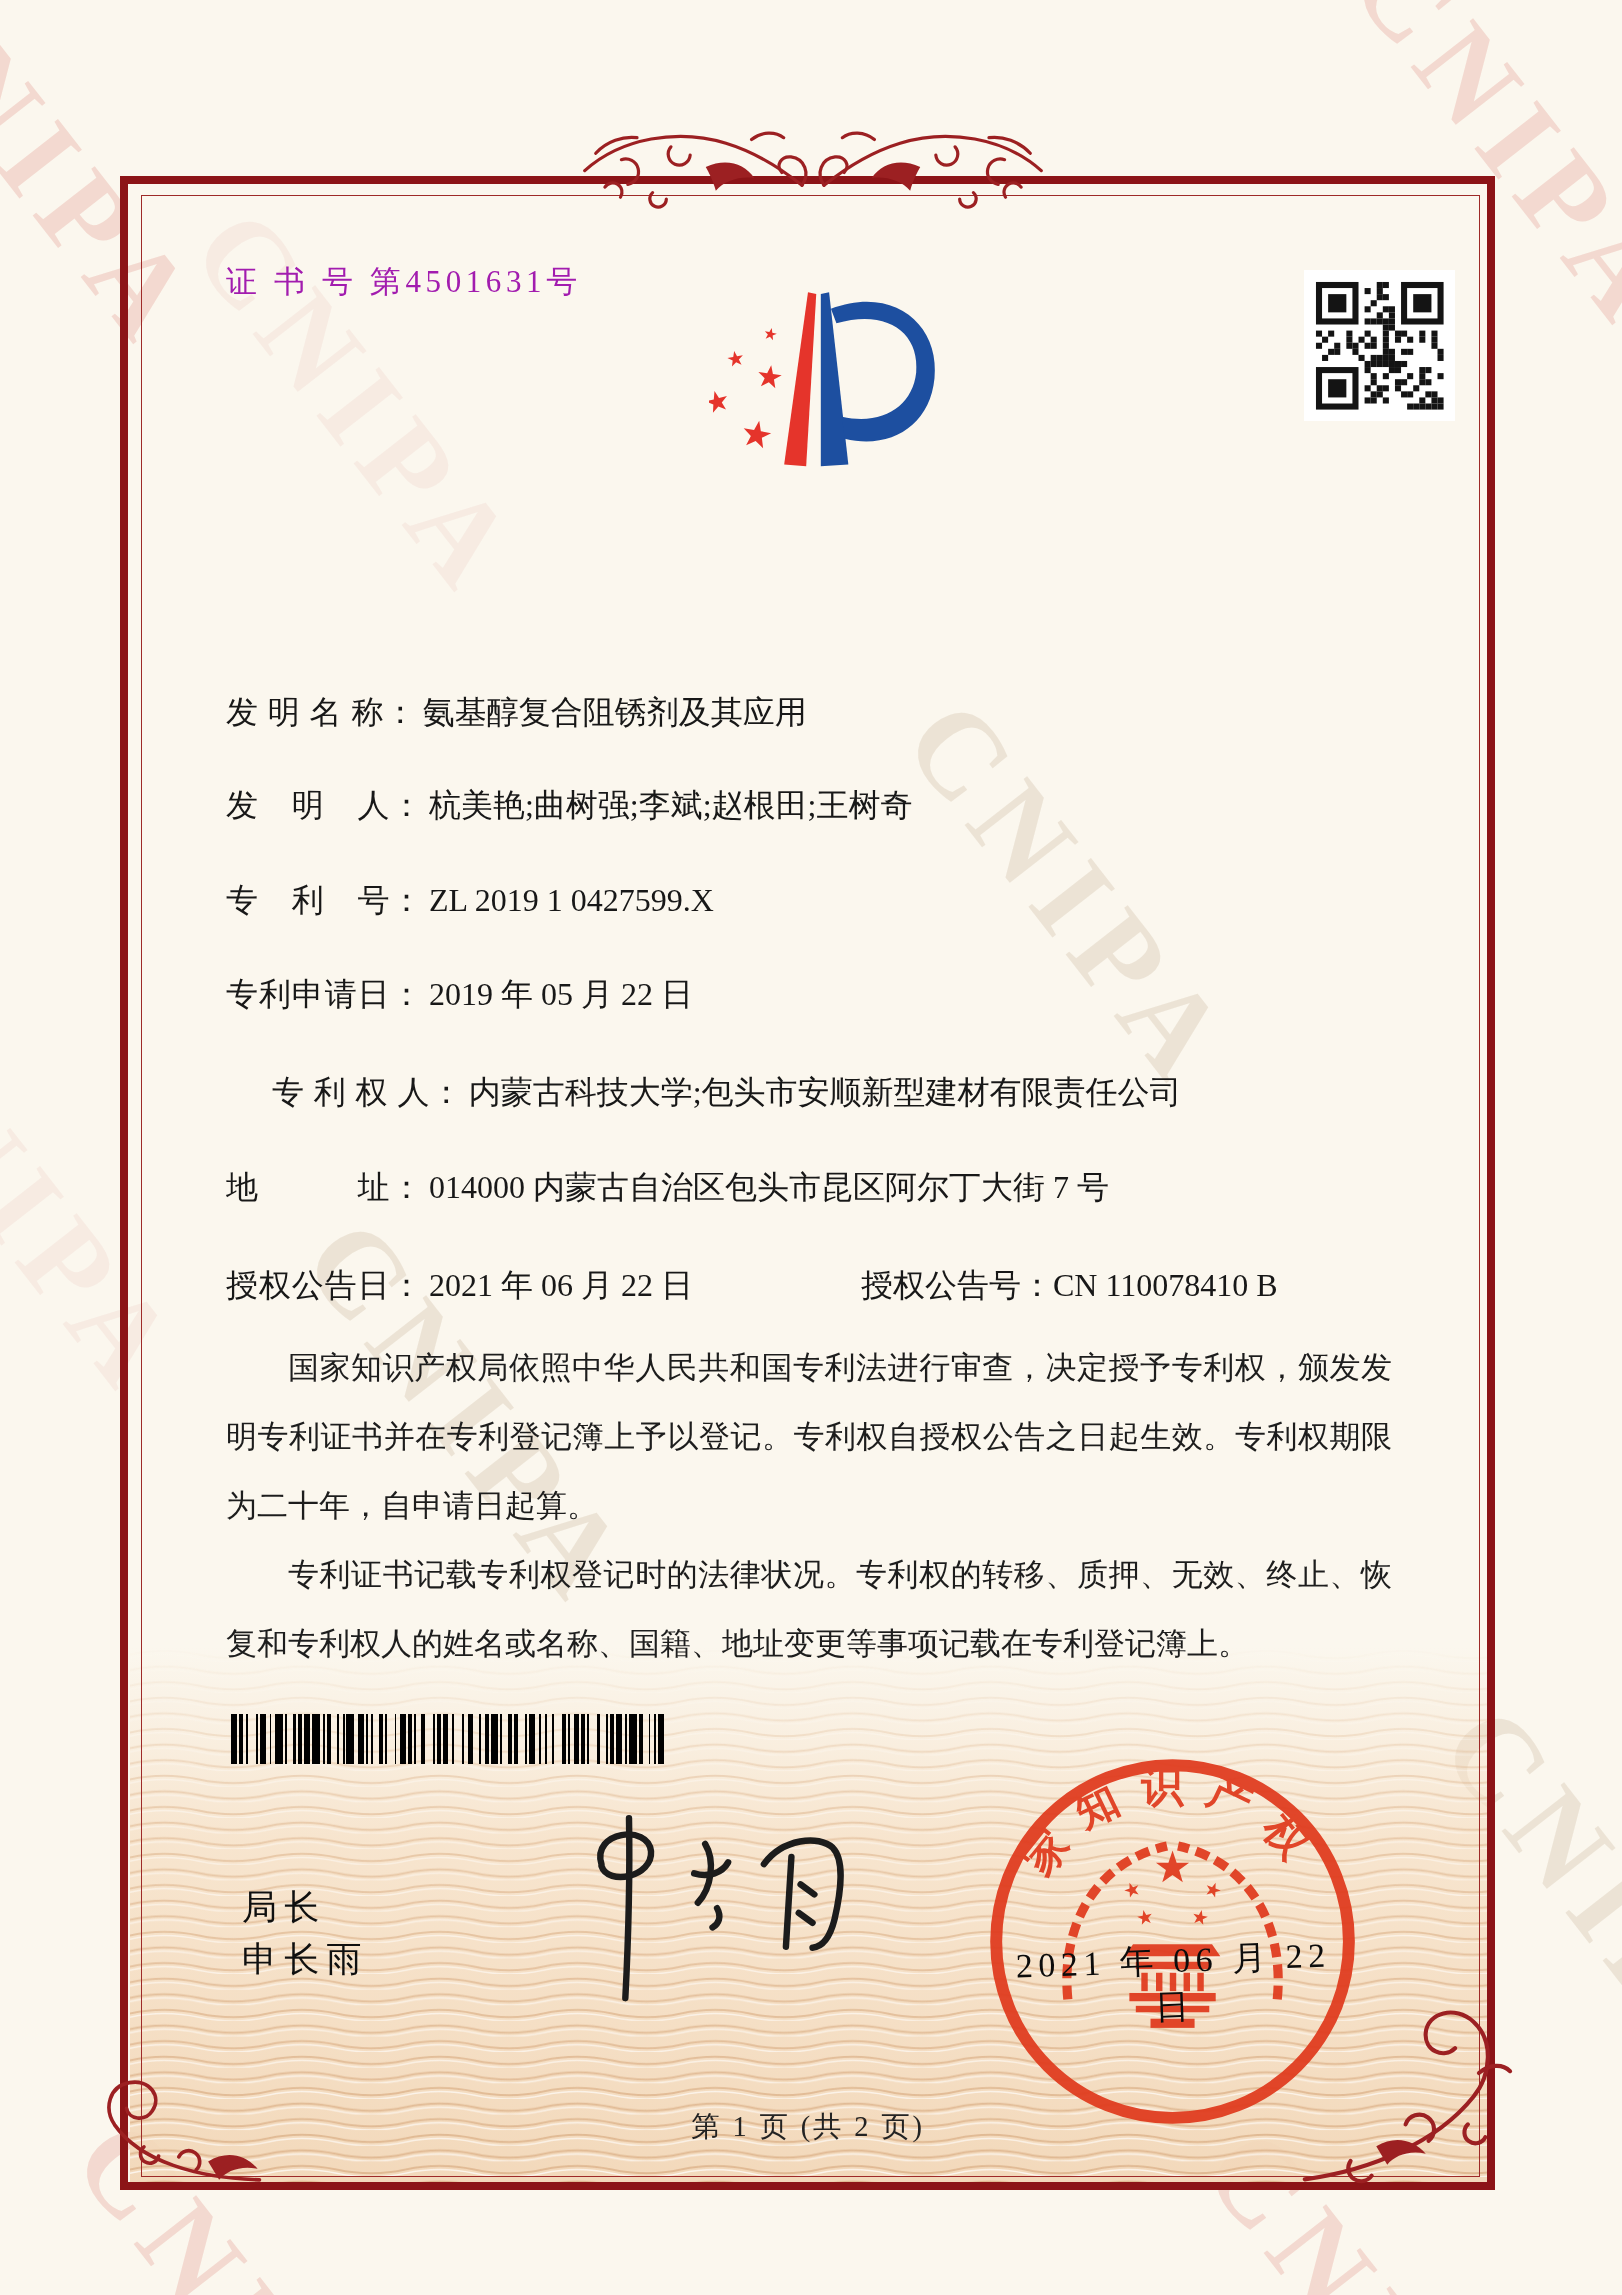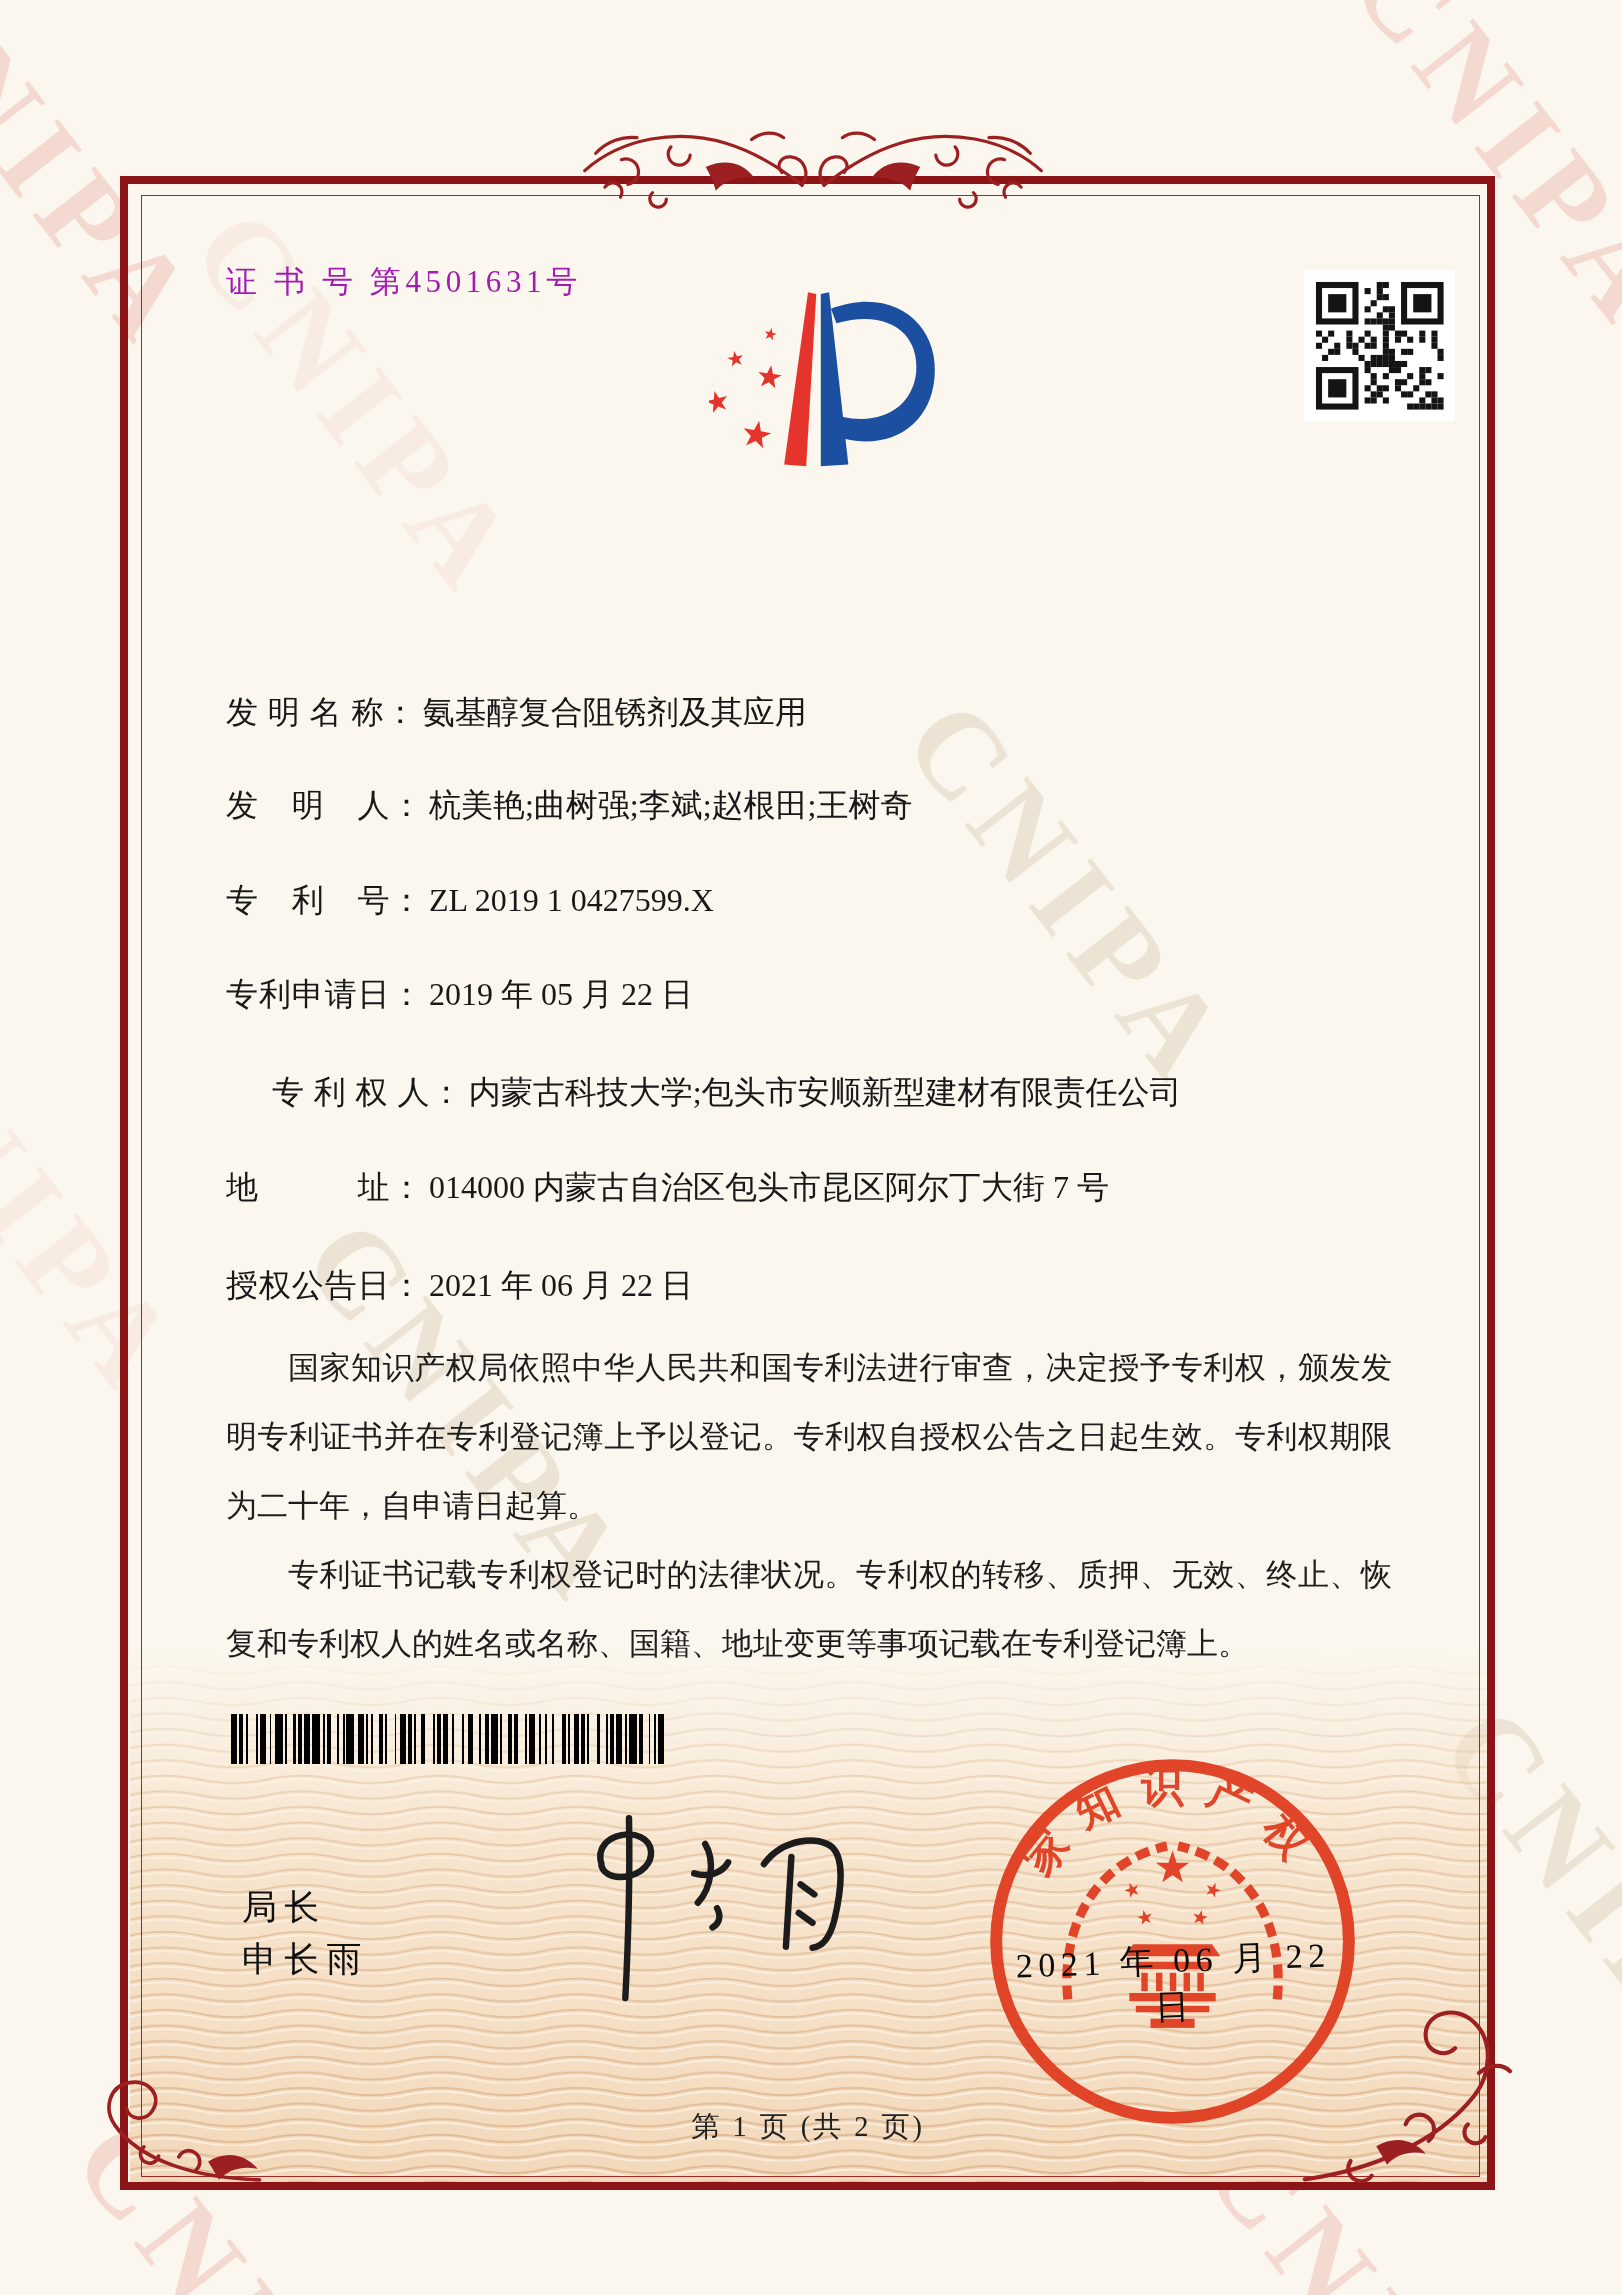--- a/index.html
+++ b/index.html
@@ -270,20 +270,23 @@
   </div>
   <div class="row" style="top:1071px;margin-left:46px;">
     <span class="lbl">专 利 权 人：</span><span class="val">内蒙古科技大学;包头市安顺新型建材有限责任公司</span>
   </div>
   <div class="row" style="top:1166px;">
     <span class="lbl">地　　　址：</span><span class="val">014000 内蒙古自治区包头市昆区阿尔丁大街 7 号</span>
   </div>
   <div class="row" style="top:1264px;">
     <span class="lbl">授权公告日：</span><span class="val">2021 年 06 月 22 日</span>
   </div>
+  <div class="row2" style="top:1264px;">
+    <span class="lbl">授权公告号：</span><span class="val">CN 110078410 B</span>
+  </div>
 
   <div class="bodytext">
     <p>国家知识产权局依照中华人民共和国专利法进行审查，决定授予专利权，颁发发明专利证书并在专利登记簿上予以登记。专利权自授权公告之日起生效。专利权期限为二十年，自申请日起算。</p>
     <p>专利证书记载专利权登记时的法律状况。专利权的转移、质押、无效、终止、恢复和专利权人的姓名或名称、国籍、地址变更等事项记载在专利登记簿上。</p>
   </div>
 
   <div class="barcode" id="barcode">
       <span style="width: 5.8px; background: rgb(0, 0, 0);"></span>
       <span style="width: 1.9px; background: transparent;"></span>
       <span style="width: 3.9px; background: rgb(0, 0, 0);"></span>

